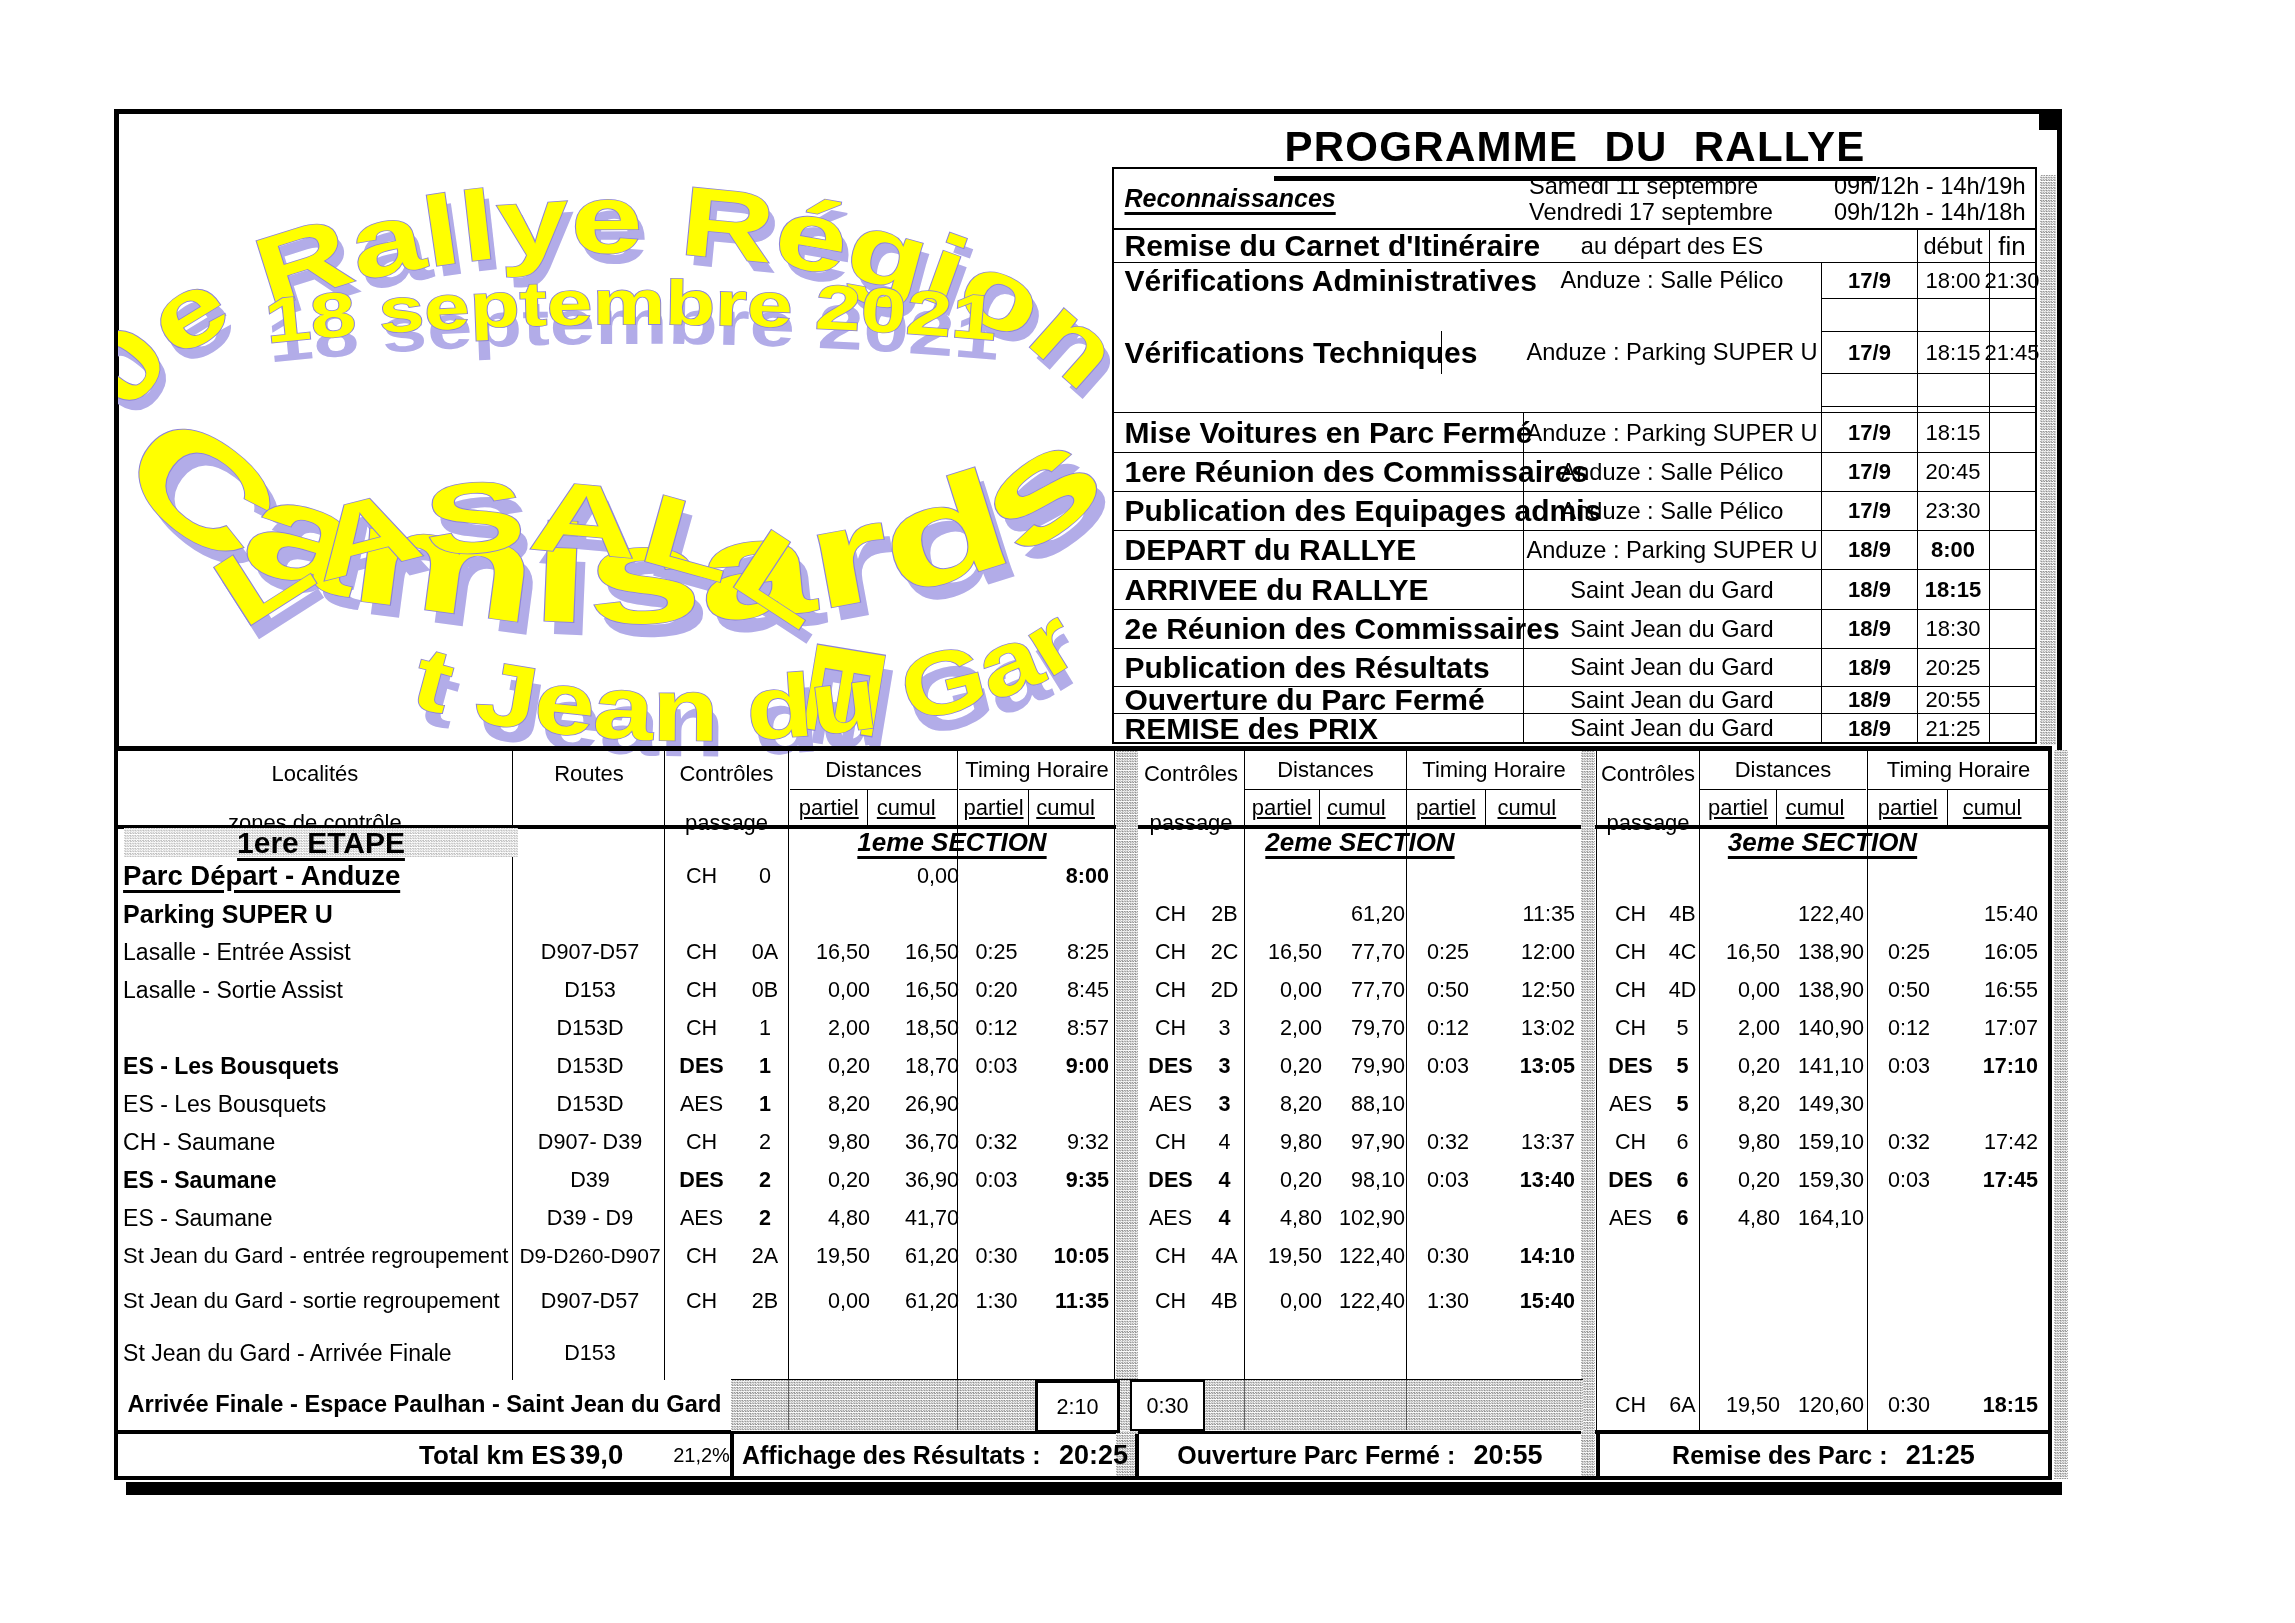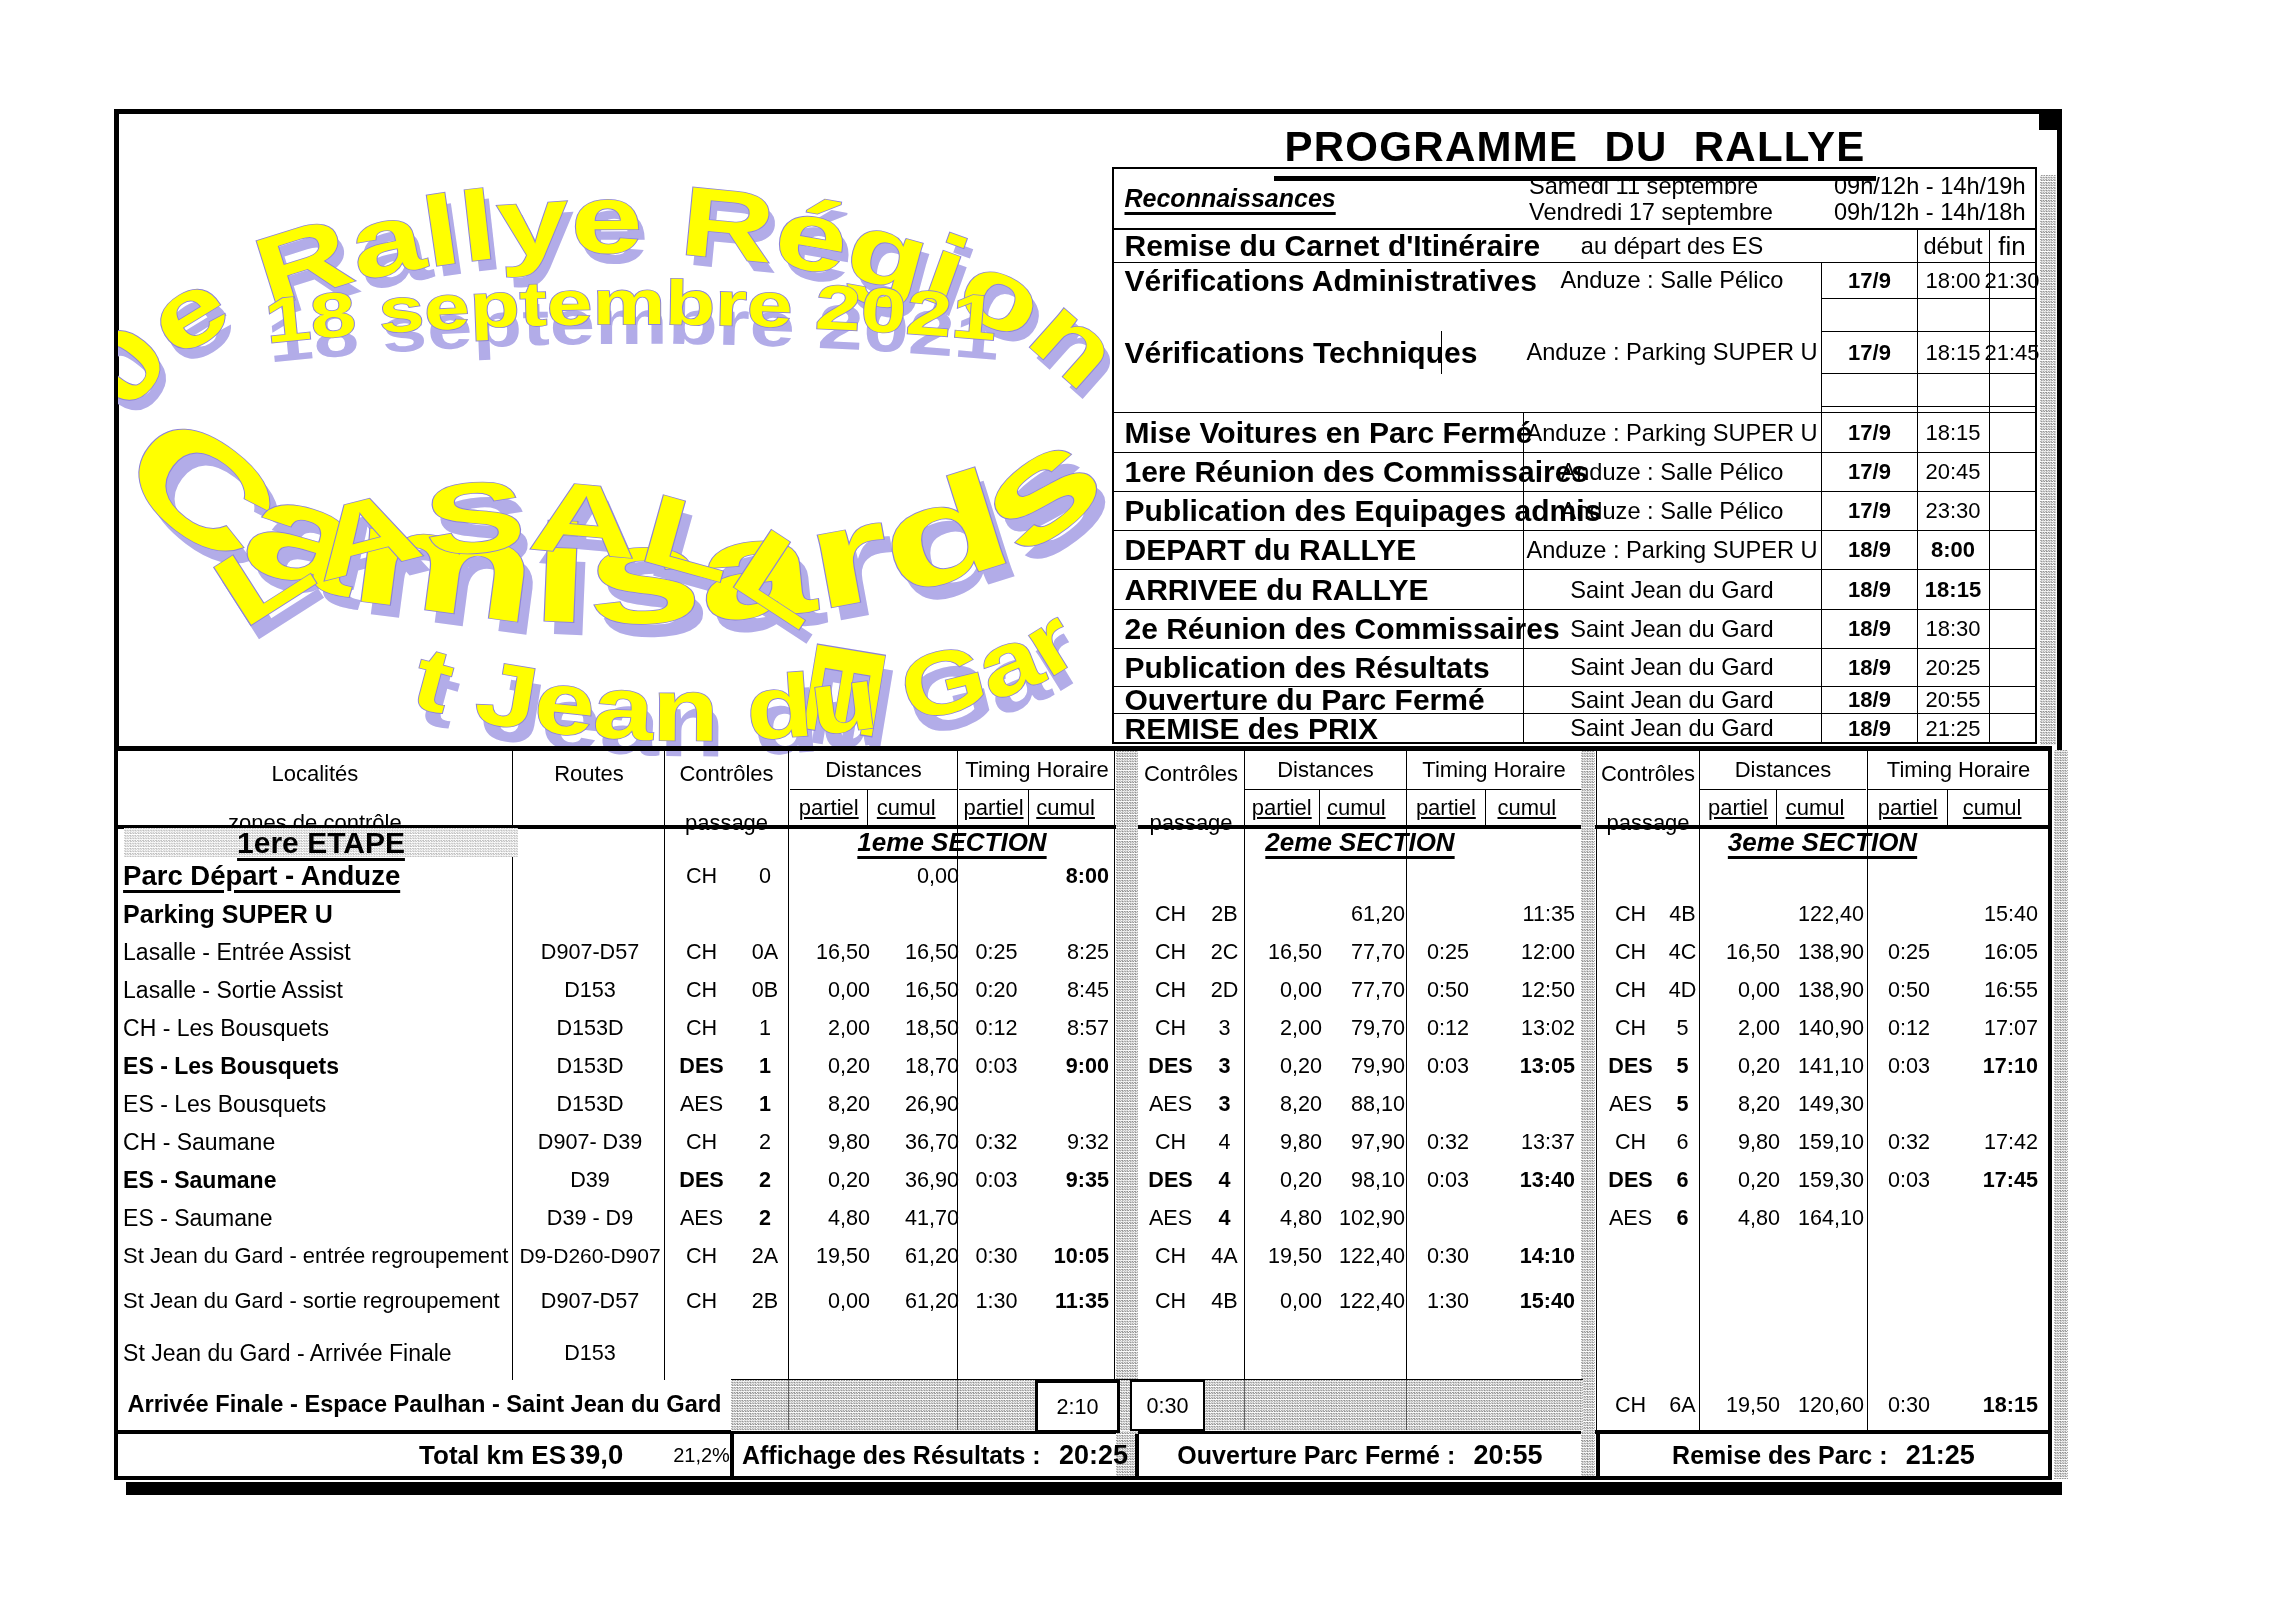--- a/index.html
+++ b/index.html
@@ -599,23 +599,20 @@
         </div>
       <div class="cell x-tp3" style="height:38px;">
           <span>0:50</span>
         </div>
       <div class="cell x-tc3" style="height:38px;">
           <span>16:55</span>
         </div>
     </div>
 
     <div class="trow" style="top:263px;height:38px;">
-      <div class="cell x-loc" style="height:38px;">
-          <span>CH - Les Bousquets</span>
-        </div>
       <div class="cell x-rt" style="height:38px;">
           <span>D153D</span>
         </div>
       <div class="cell x-c1" style="height:38px;">
           <span>CH</span>
         </div>
       <div class="cell x-n1" style="height:38px;">
           <span>1</span>
         </div>
       <div class="cell x-dp1" style="height:38px;">

